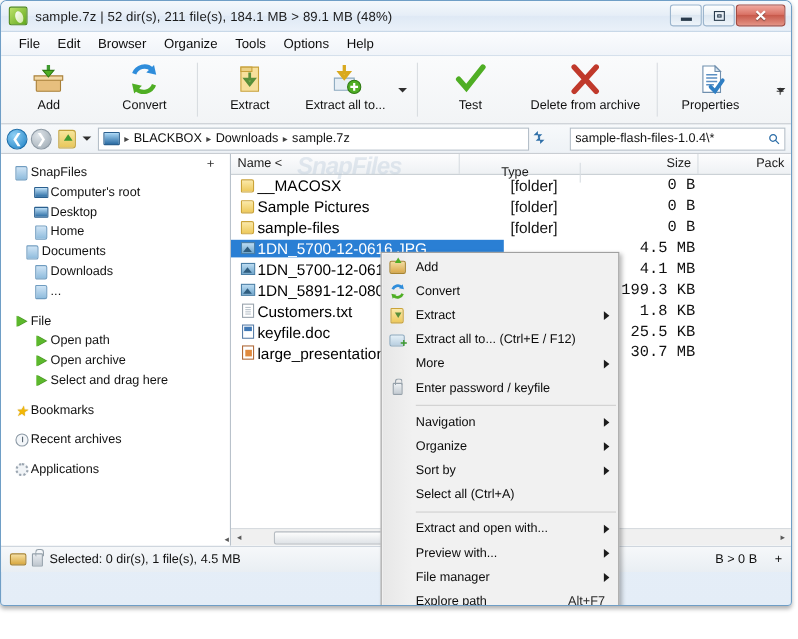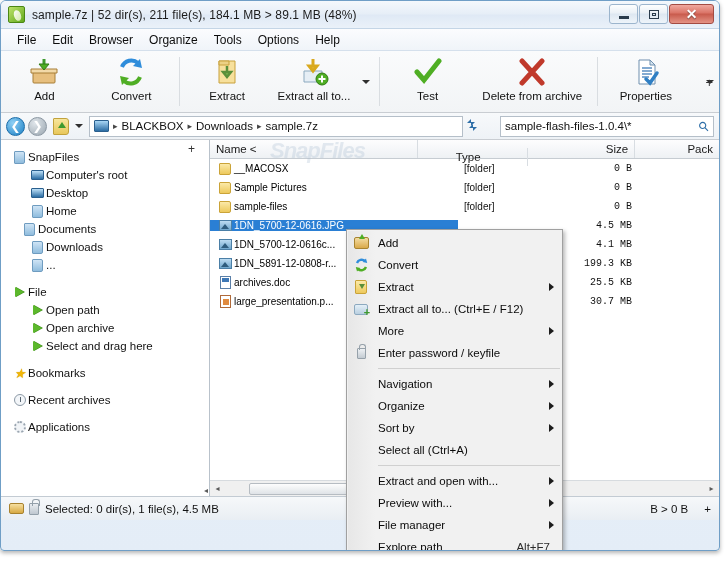--- a/index.html
+++ b/index.html
@@ -124,21 +124,21 @@
     display:flex; align-items:center; padding:0 4px; min-width:0;
   }
   .crumb-mon {
     width:15px;height:12px;margin-right:3px;flex:none;
     background:linear-gradient(180deg,#a8d6f5,#2b6ca3); border:1px solid #2a5f8e; border-radius:1px;
   }
   .crumb { font-size:11.5px; color:#111; padding:1px 3px; white-space:nowrap; }
   .crumb-sep { font-size:9px; color:#444; padding:0 1px; }
   .refresh-ico { width:18px; text-align:center; color:#2f6fa8; font-size:13px; flex:none; }
   .searchbox {
-    width: 214px; height:21px; background:#fff; border:1px solid #b5bfc9;
+    width: 196px; height:21px; background:#fff; border:1px solid #b5bfc9;
     display:flex; align-items:center; padding:0 4px; margin-left:19px;
   }
   .searchbox input {
     border:none; outline:none; flex:1; font-size:11.5px; color:#111;
     font-family:"Liberation Sans",sans-serif; background:transparent; min-width:0;
   }
   .mag { color:#2f6fa8; font-size:13px; transform:rotate(-45deg); }
 
   
   #body { display:flex; height: 356px; background:#fff; }
@@ -169,21 +169,21 @@
   #colhead {
     height:19px; display:flex; align-items:center;
     background: linear-gradient(180deg,#fdfdfe,#eef1f4);
     border-bottom:1px solid #c6ccd2; font-size:11.5px; color:#1a1a1a;gap:32px;
   }
   .col { padding:0 6px; border-right:1px solid #d8dde2; height:100%; display:flex; align-items:center; }
   .col.name { width:248px; }
   .col.type { width:92px;margin-top:15px; }
   .col.size { width:88px; justify-content:flex-end; }
   .col.pack { width:60px; justify-content:flex-end; border-right:none;}
-  #rows { font-size:10px; }
+  #rows { font-size:14px; }
   .frow { height:19px; display:flex; align-items:center; }
   .c-name { width:248px; display:flex; align-items:center; padding-left:6px; white-space:nowrap; overflow:hidden;}
   .c-type { width:92px; padding-left:6px; color:#111; }
   .c-size { width:88px; text-align:right; padding-right:6px; color:#111;font-family:Liberation Mono, monospace; }
   .c-pack { width:60px; text-align:right; padding-right:6px; color:#111; }
   .frow.sel .c-name { background:#2a7fd4; color:#fff; }
   .fico { width:18px; flex:none; display:flex; align-items:center; justify-content:center; }
   .i-folderY { width:12px;height:12px;background:linear-gradient(180deg,#fbe9a8,#edc95c);
                border:1px solid #caa338;border-radius:1px 2px 2px 1px;}
   .i-img { width:13px;height:11px;background:linear-gradient(180deg,#bcdcf2,#6fa6cc);
@@ -614,27 +614,38 @@
             <span class="fico">
                 <i class="i-img"></i>
               </span>
             <span>1DN_5891-12-0808-r...</span>
           </span>
           <span class="c-type"></span>
           <span class="c-size">199.3 KB</span>
           <span class="c-pack"></span>
         </div>
 
-
         <div class="frow">
           <span class="c-name">
             <span class="fico">
+                <i class="i-txt"></i>
+              </span>
+            <span>Customers.txt</span>
+          </span>
+          <span class="c-type"></span>
+          <span class="c-size">1.8 KB</span>
+          <span class="c-pack"></span>
+        </div>
+
+        <div class="frow">
+          <span class="c-name">
+            <span class="fico">
                 <i class="i-doc"></i>
               </span>
-            <span>archives.doc</span>
+            <span>keyfile.doc</span>
           </span>
           <span class="c-type"></span>
           <span class="c-size">25.5 KB</span>
           <span class="c-pack"></span>
         </div>
 
         <div class="frow">
           <span class="c-name">
             <span class="fico">
                 <i class="i-ppt"></i>

